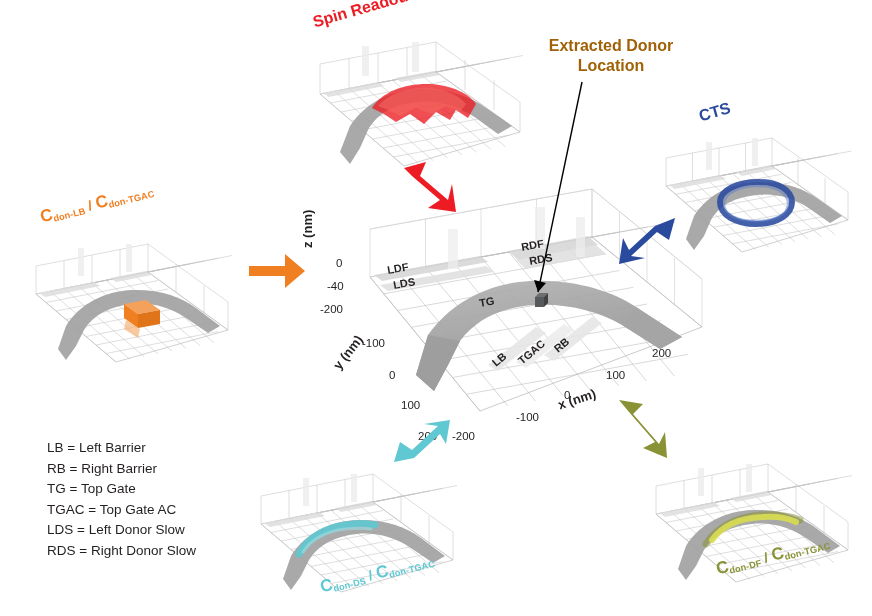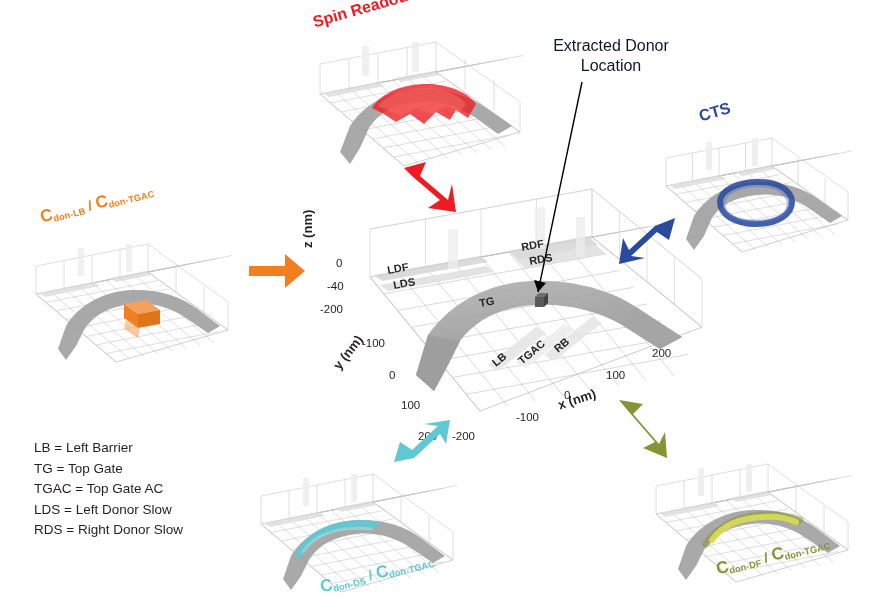--- a/index.html
+++ b/index.html
@@ -7,25 +7,25 @@
        font-family:"Liberation Sans", sans-serif;color:#231f20;}
   .stage{position:absolute;left:0;top:0;width:872px;height:616px;}
 
   .panel{position:absolute;}
   .panel svg{display:block;overflow:visible;}
 
   .plabel{position:absolute;white-space:nowrap;font-weight:bold;}
   .plabel .sub{font-size:.66em;vertical-align:-0.25em;letter-spacing:.1px;}
   .plabel .big{font-size:1.22em;}
 
-  .legend{position:absolute;left:34px;top:438px;width:230px;}
+  .legend{position:absolute;left:47px;top:438px;width:230px;}
   .legend .row{font-size:13.5px;line-height:20.5px;color:#231f20;white-space:nowrap;}
 
   .annot{position:absolute;left:516px;top:36px;width:190px;text-align:center;
-         font-size:16px;font-weight:normal;line-height:20px;color:#0f172a;}
+         font-size:16px;font-weight:bold;line-height:20px;color:#a16207;}
 
   .axislab{position:absolute;font-size:11.5px;color:#231f20;white-space:nowrap;}
   .axistitle{position:absolute;font-size:13px;font-weight:bold;color:#231f20;white-space:nowrap;}
 </style>
 </head>
 <body>
 
 <div class="stage">
 
   <div class="panel" style="left:330px;top:215px;width:400px;height:230px;">
@@ -331,19 +331,20 @@
     <span>/</span>
     <span class="big">C</span><span class="sub">don-TGAC</span>
   </div>
 
   <svg class="panel" style="left:615px;top:396px;width:62px;height:64px;">
     <path d="M4 4 L28 8 L18 18 L44 48 L50 36 L52 62 L28 52 L40 46 L14 16 Z" fill="#8A9236"></path>
   </svg>
 
   <div class="legend">
     <div class="row">LB = Left Barrier</div>
+    <div class="row">RB = Right Barrier</div>
     <div class="row">TG = Top Gate</div>
     <div class="row">TGAC = Top Gate AC</div>
     <div class="row">LDS = Left Donor Slow</div>
     <div class="row">RDS = Right Donor Slow</div>
   </div>
 
 </div>
 
 </body></html>

